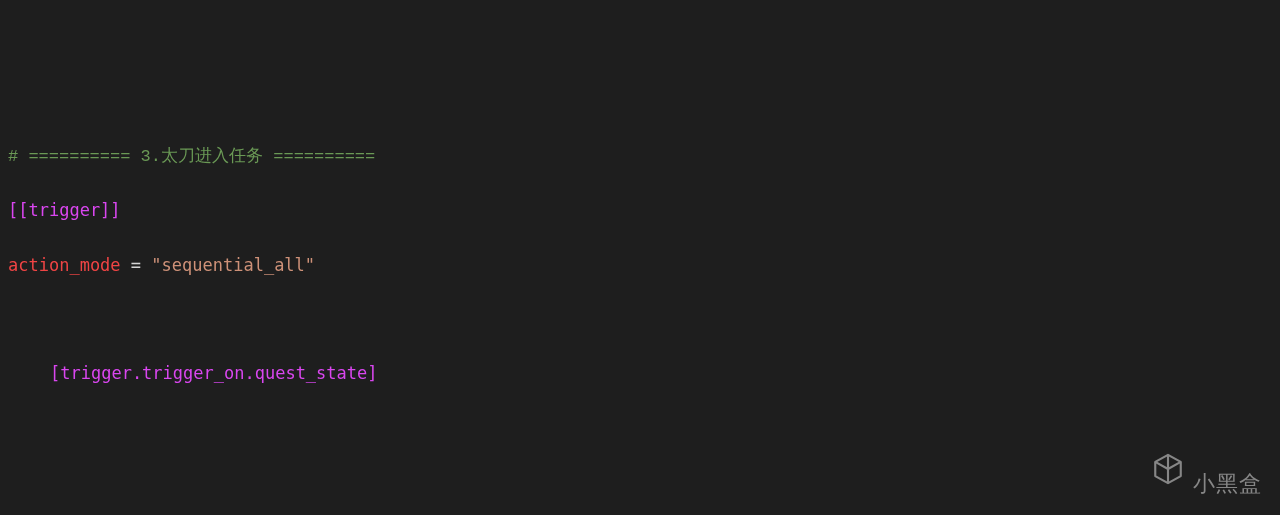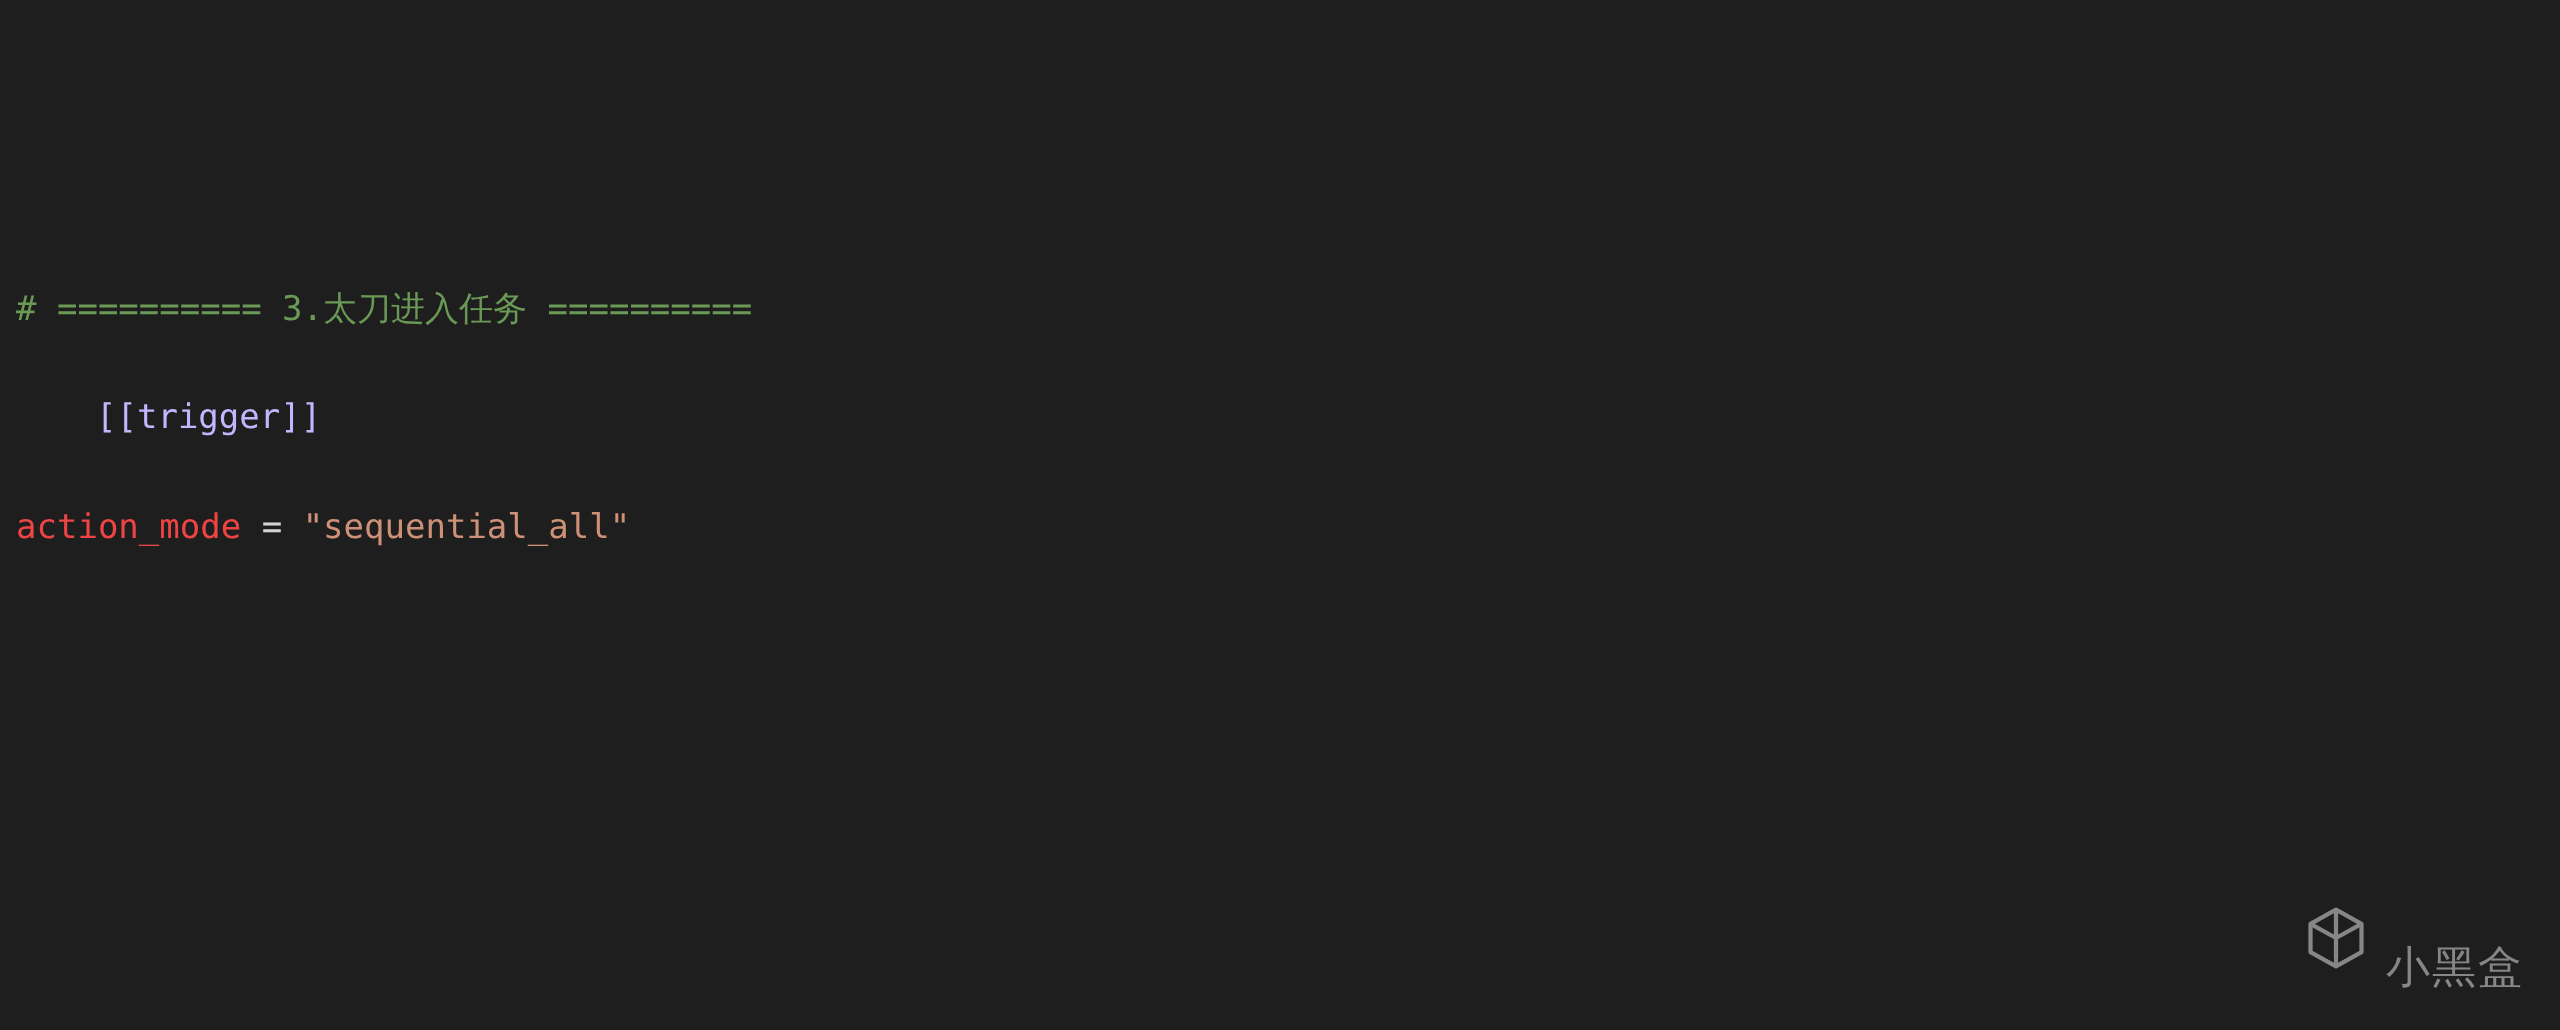--- a/index.html
+++ b/index.html
@@ -18,22 +18,22 @@
       height: 515px;
       overflow: hidden;
       position: relative;
       white-space: pre;
     }
     .line {
       display: block;
       min-height: 27px;
     }
     .indent1 { padding-left: 42px; }
-    .c-comment { color: #6a9955; }
-    .c-section { color: #c4b5fd; margin-left: 40px; }
+    .c-comment { color: #6a9955; font-family: Liberation Mono, monospace; }
+    .c-section { color: #d946ef; }
     .c-key { color: #ef4444; }
     .c-eq { color: #d4d4d4; }
     .c-string { color: #ce9178; }
     .c-num { color: #b5cea8; }
     .watermark {
       position: absolute;
       right: 18px;
       bottom: 14px;
       display: flex;
       align-items: center;
@@ -57,20 +57,21 @@
 </head>
 <body>
 
 
 
 <div>
 <span class="line"><span class="c-comment"># ========== 3.太刀进入任务 ==========</span></span>
 <span class="line"><span class="c-section">[[trigger]]</span></span>
 <span class="line"><span class="c-key">action_mode</span><span class="c-eq"> = </span><span class="c-string">"sequential_all"</span></span>
 <span class="line"></span>
+<span class="line indent1"><span class="c-section">[trigger.trigger_on.quest_state]</span></span>
 <span class="line"></span>
 
 
 
 
 
 
 
 
 

